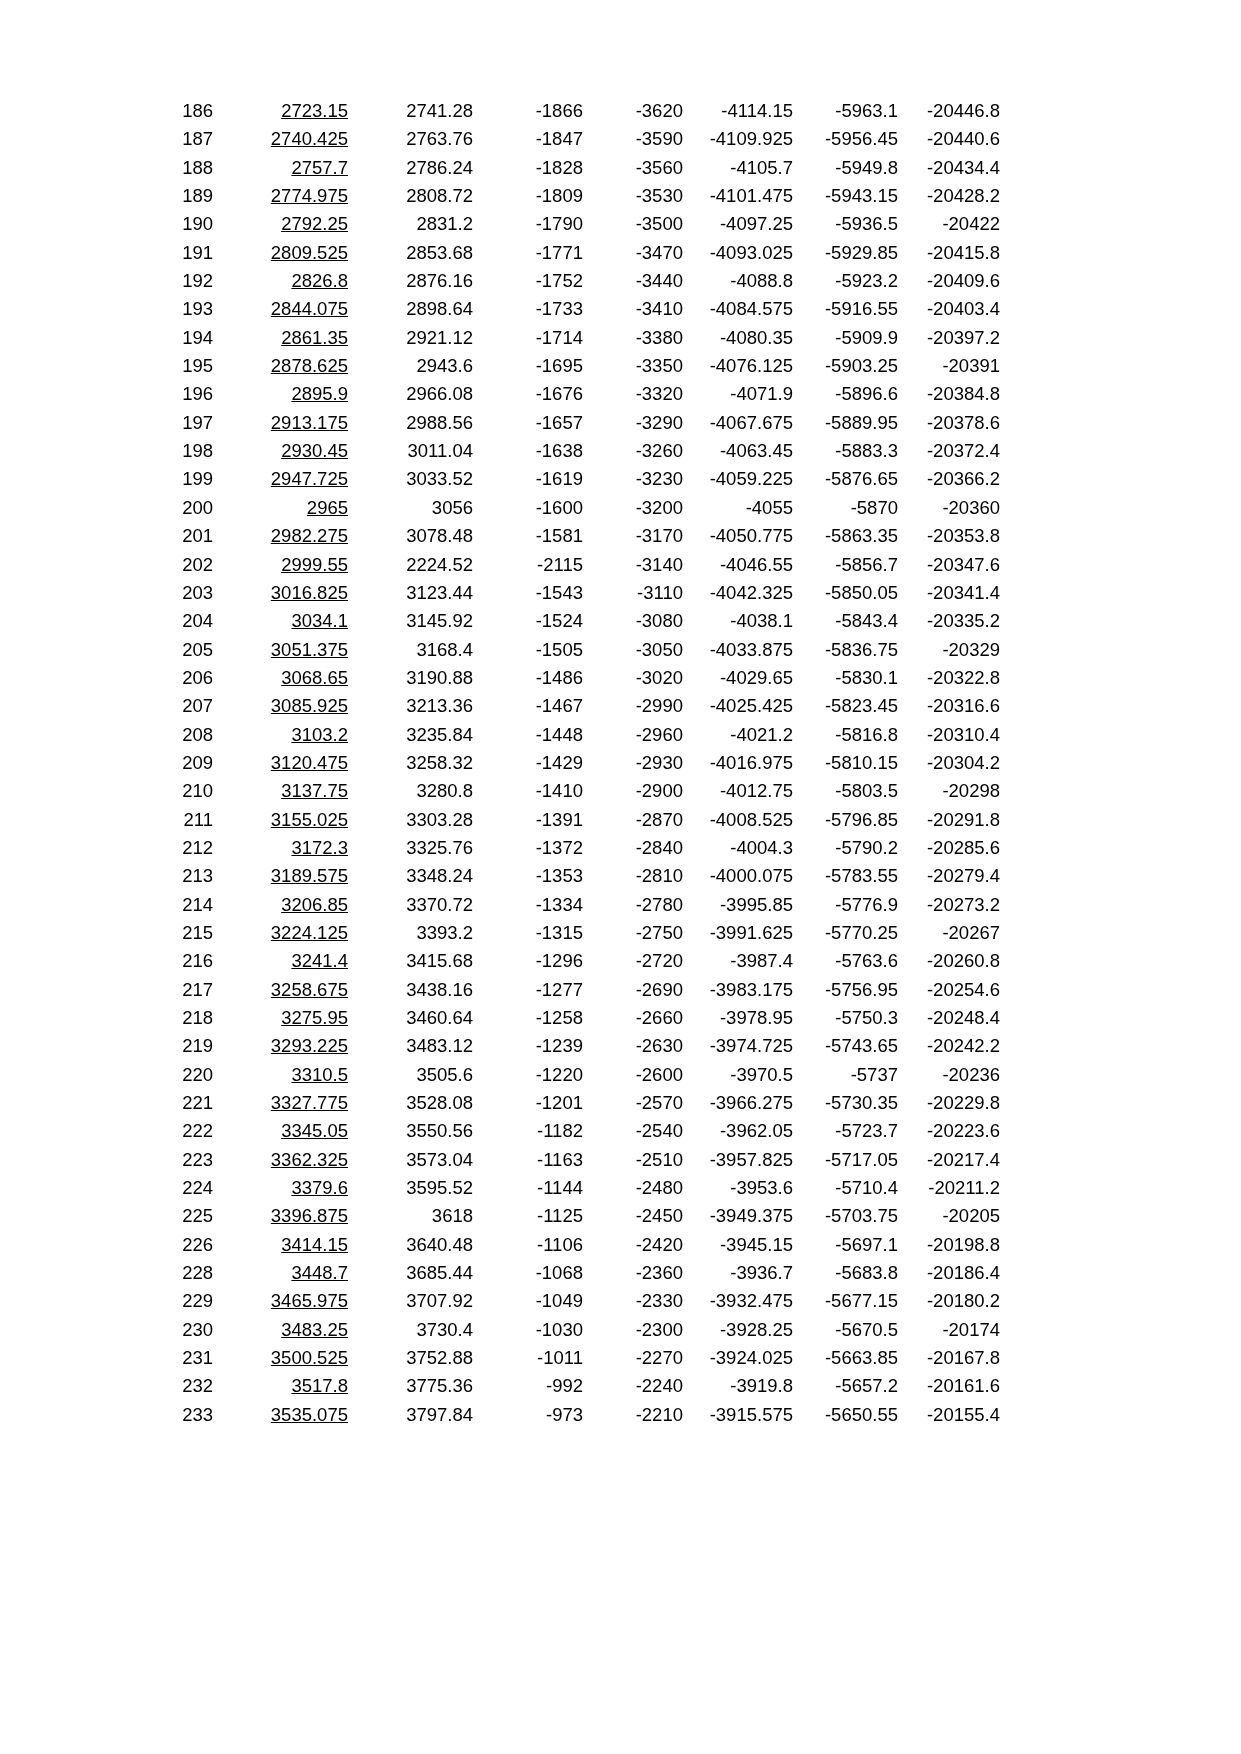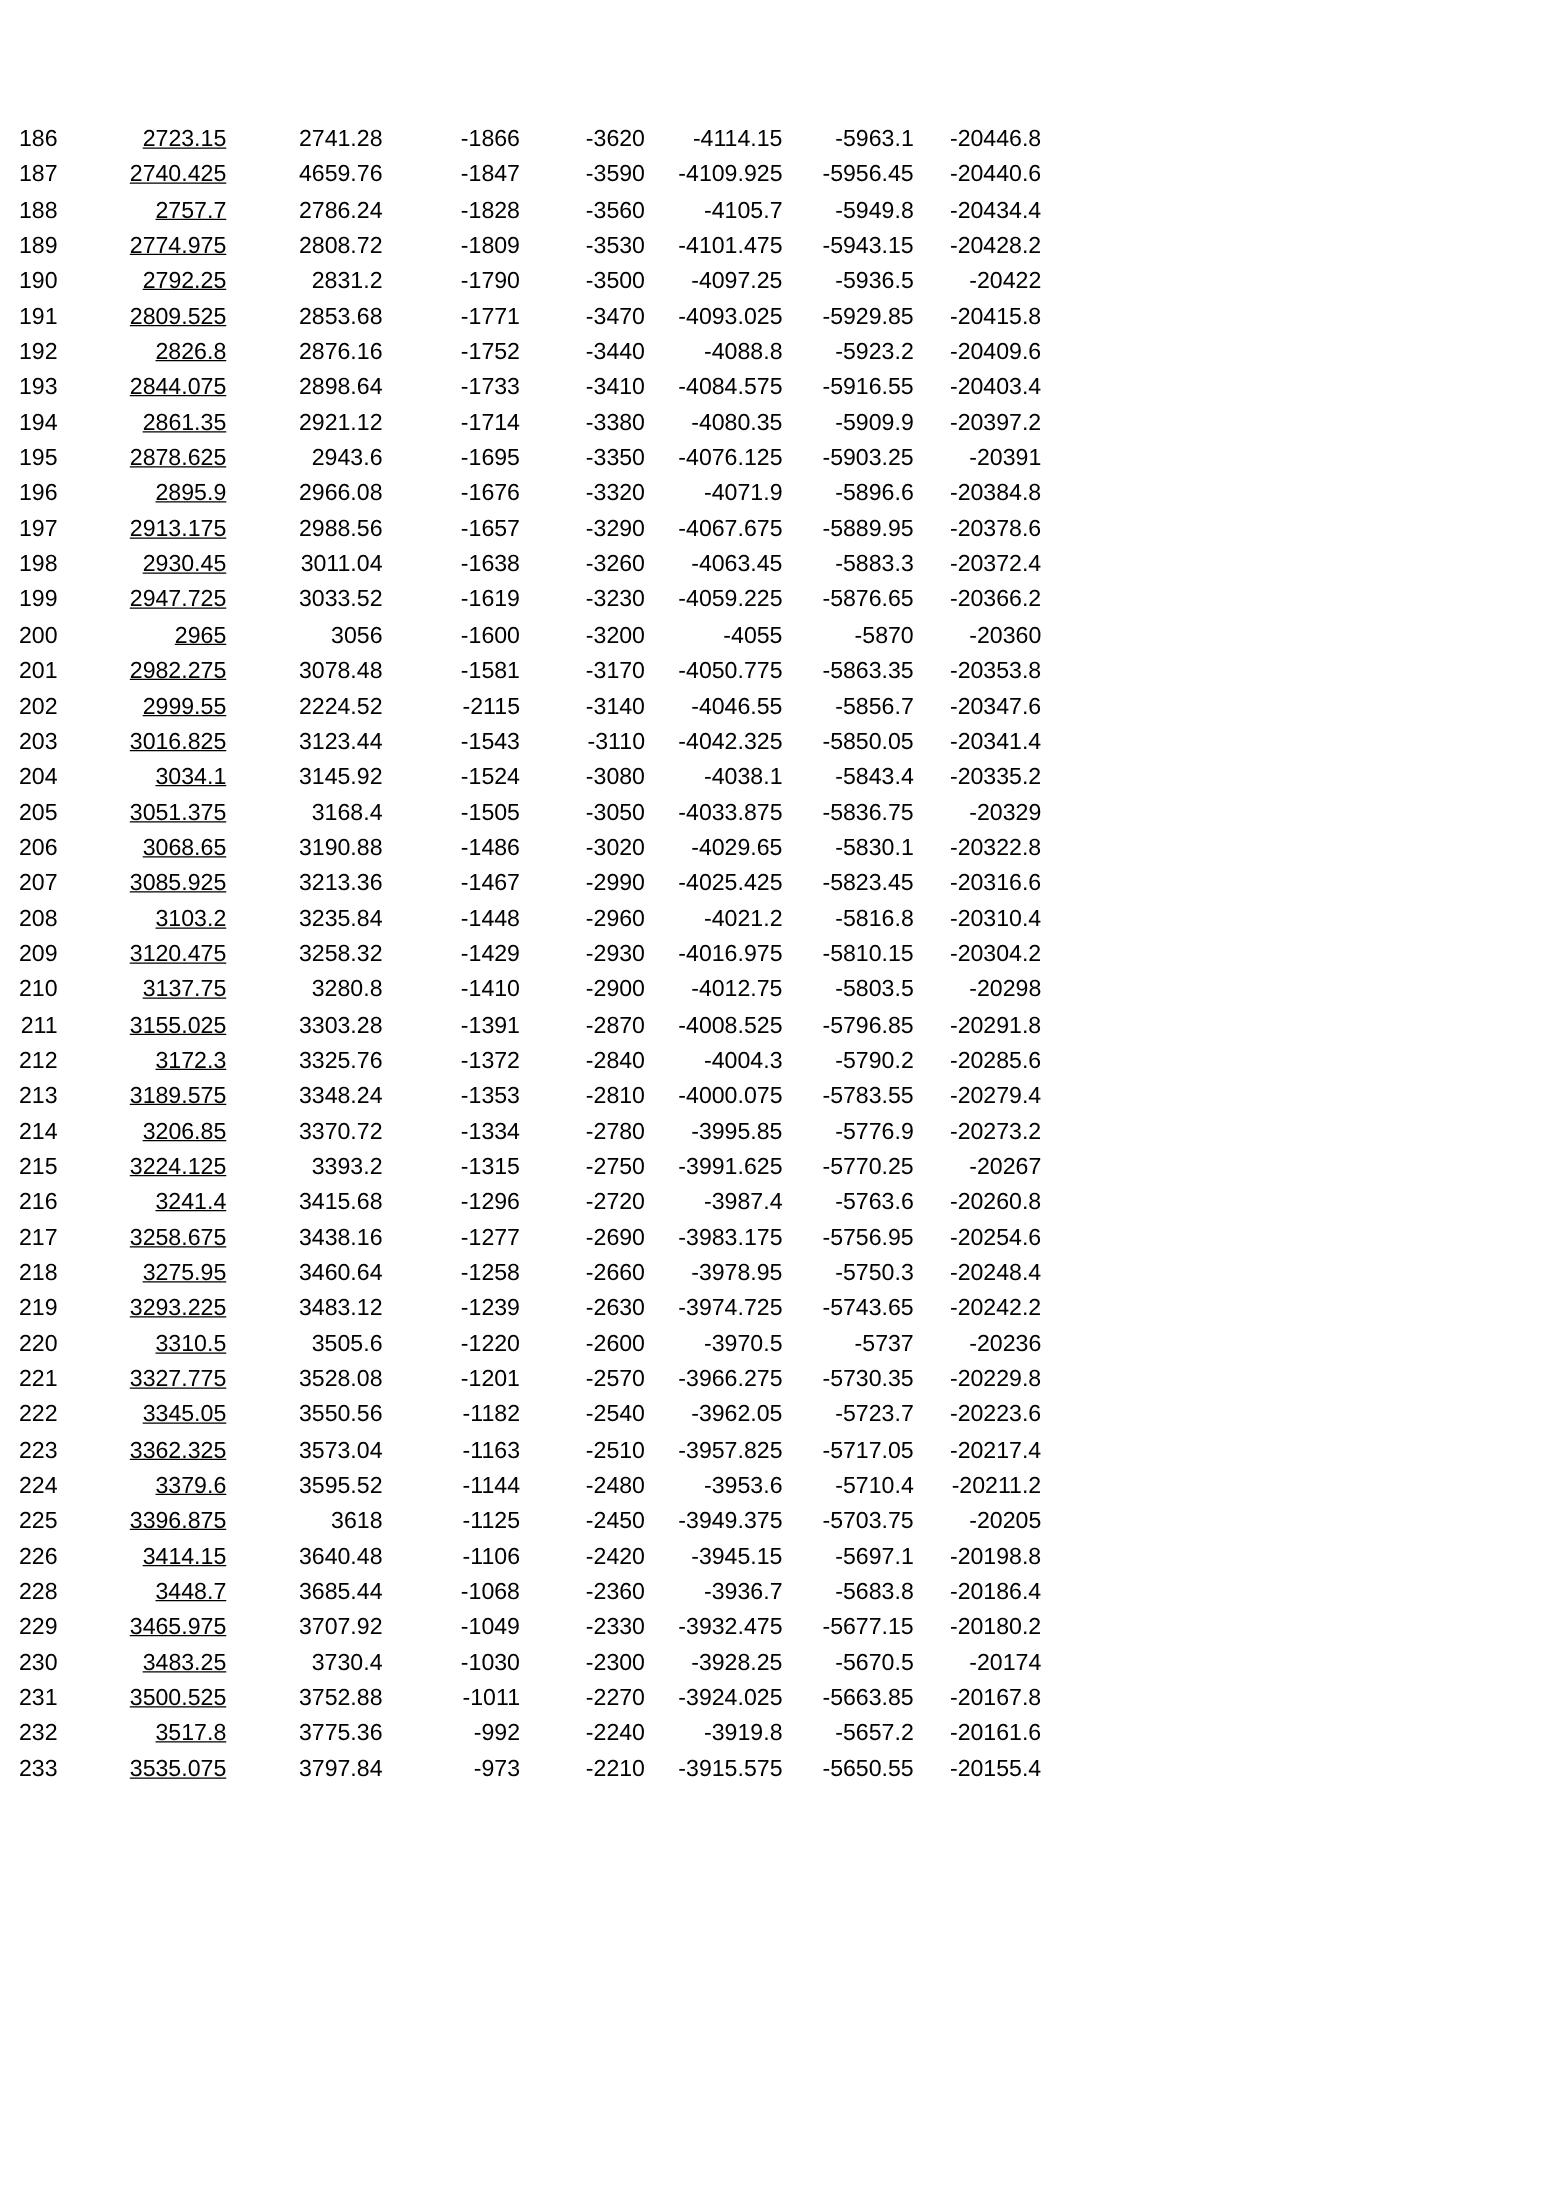--- a/index.html
+++ b/index.html
@@ -14,20 +14,21 @@
     font-family: "Liberation Sans", sans-serif;
     color: #000000;
     -webkit-font-smoothing: antialiased;
   }
   .page {
     position: relative;
     width: 1241px;
     height: 1748px;
     box-sizing: border-box;
     padding-top: 97px;
+    padding-left: 167px;
     padding-right: 241px;
   }
   table.data-table {
     border-collapse: collapse;
     border-spacing: 0;
     width: 833px;
     table-layout: fixed;
   }
   table.data-table td {
     font-family: "Liberation Sans", sans-serif;
@@ -64,21 +65,21 @@
           <td class="c2">2741.28</td>
           <td class="c3">-1866</td>
           <td class="c4">-3620</td>
           <td class="c5">-4114.15</td>
           <td class="c6">-5963.1</td>
           <td class="c7">-20446.8</td>
         </tr>
         <tr>
           <td class="c0">187</td>
           <td class="c1">2740.425</td>
-          <td class="c2">4659.76</td>
+          <td class="c2">2763.76</td>
           <td class="c3">-1847</td>
           <td class="c4">-3590</td>
           <td class="c5">-4109.925</td>
           <td class="c6">-5956.45</td>
           <td class="c7">-20440.6</td>
         </tr>
         <tr>
           <td class="c0">188</td>
           <td class="c1">2757.7</td>
           <td class="c2">2786.24</td>

